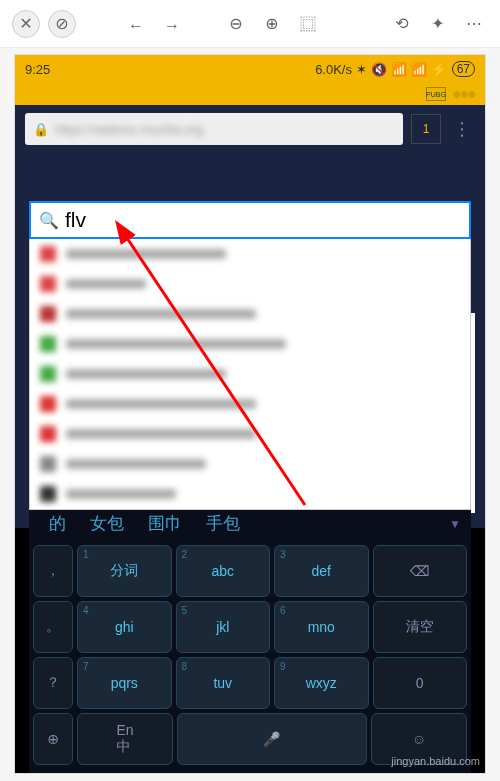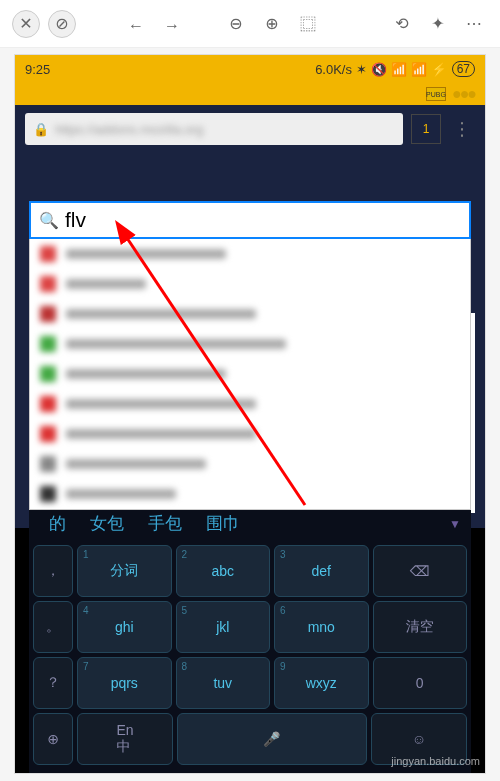--- a/index.html
+++ b/index.html
@@ -154,22 +154,22 @@
           <path d="M0,0 L0,6 L8,3 z" fill="#ff0000"></path>
         </marker>
       </defs>
     <line x1="230" y1="300" x2="50" y2="30" stroke="#ff0000" stroke-width="3" marker-end="url(#ah)"></line>
   </svg>
 
   <div class="keyboard">
     <div class="sugrow" id="sugrow">
       <span class="sug">的</span>
         <span class="sug">女包</span>
+        <span class="sug">围巾</span>
         <span class="sug">手包</span>
-        <span class="sug">围巾</span>
         <span class="tri">▼</span>
     </div>
     <div id="keys">
         <div class="krow">
           <div class="key dark narrow">
             <span>，</span>
           </div>
           <div class="key">
             <span class="num">1</span>
             <span>分词</span>

